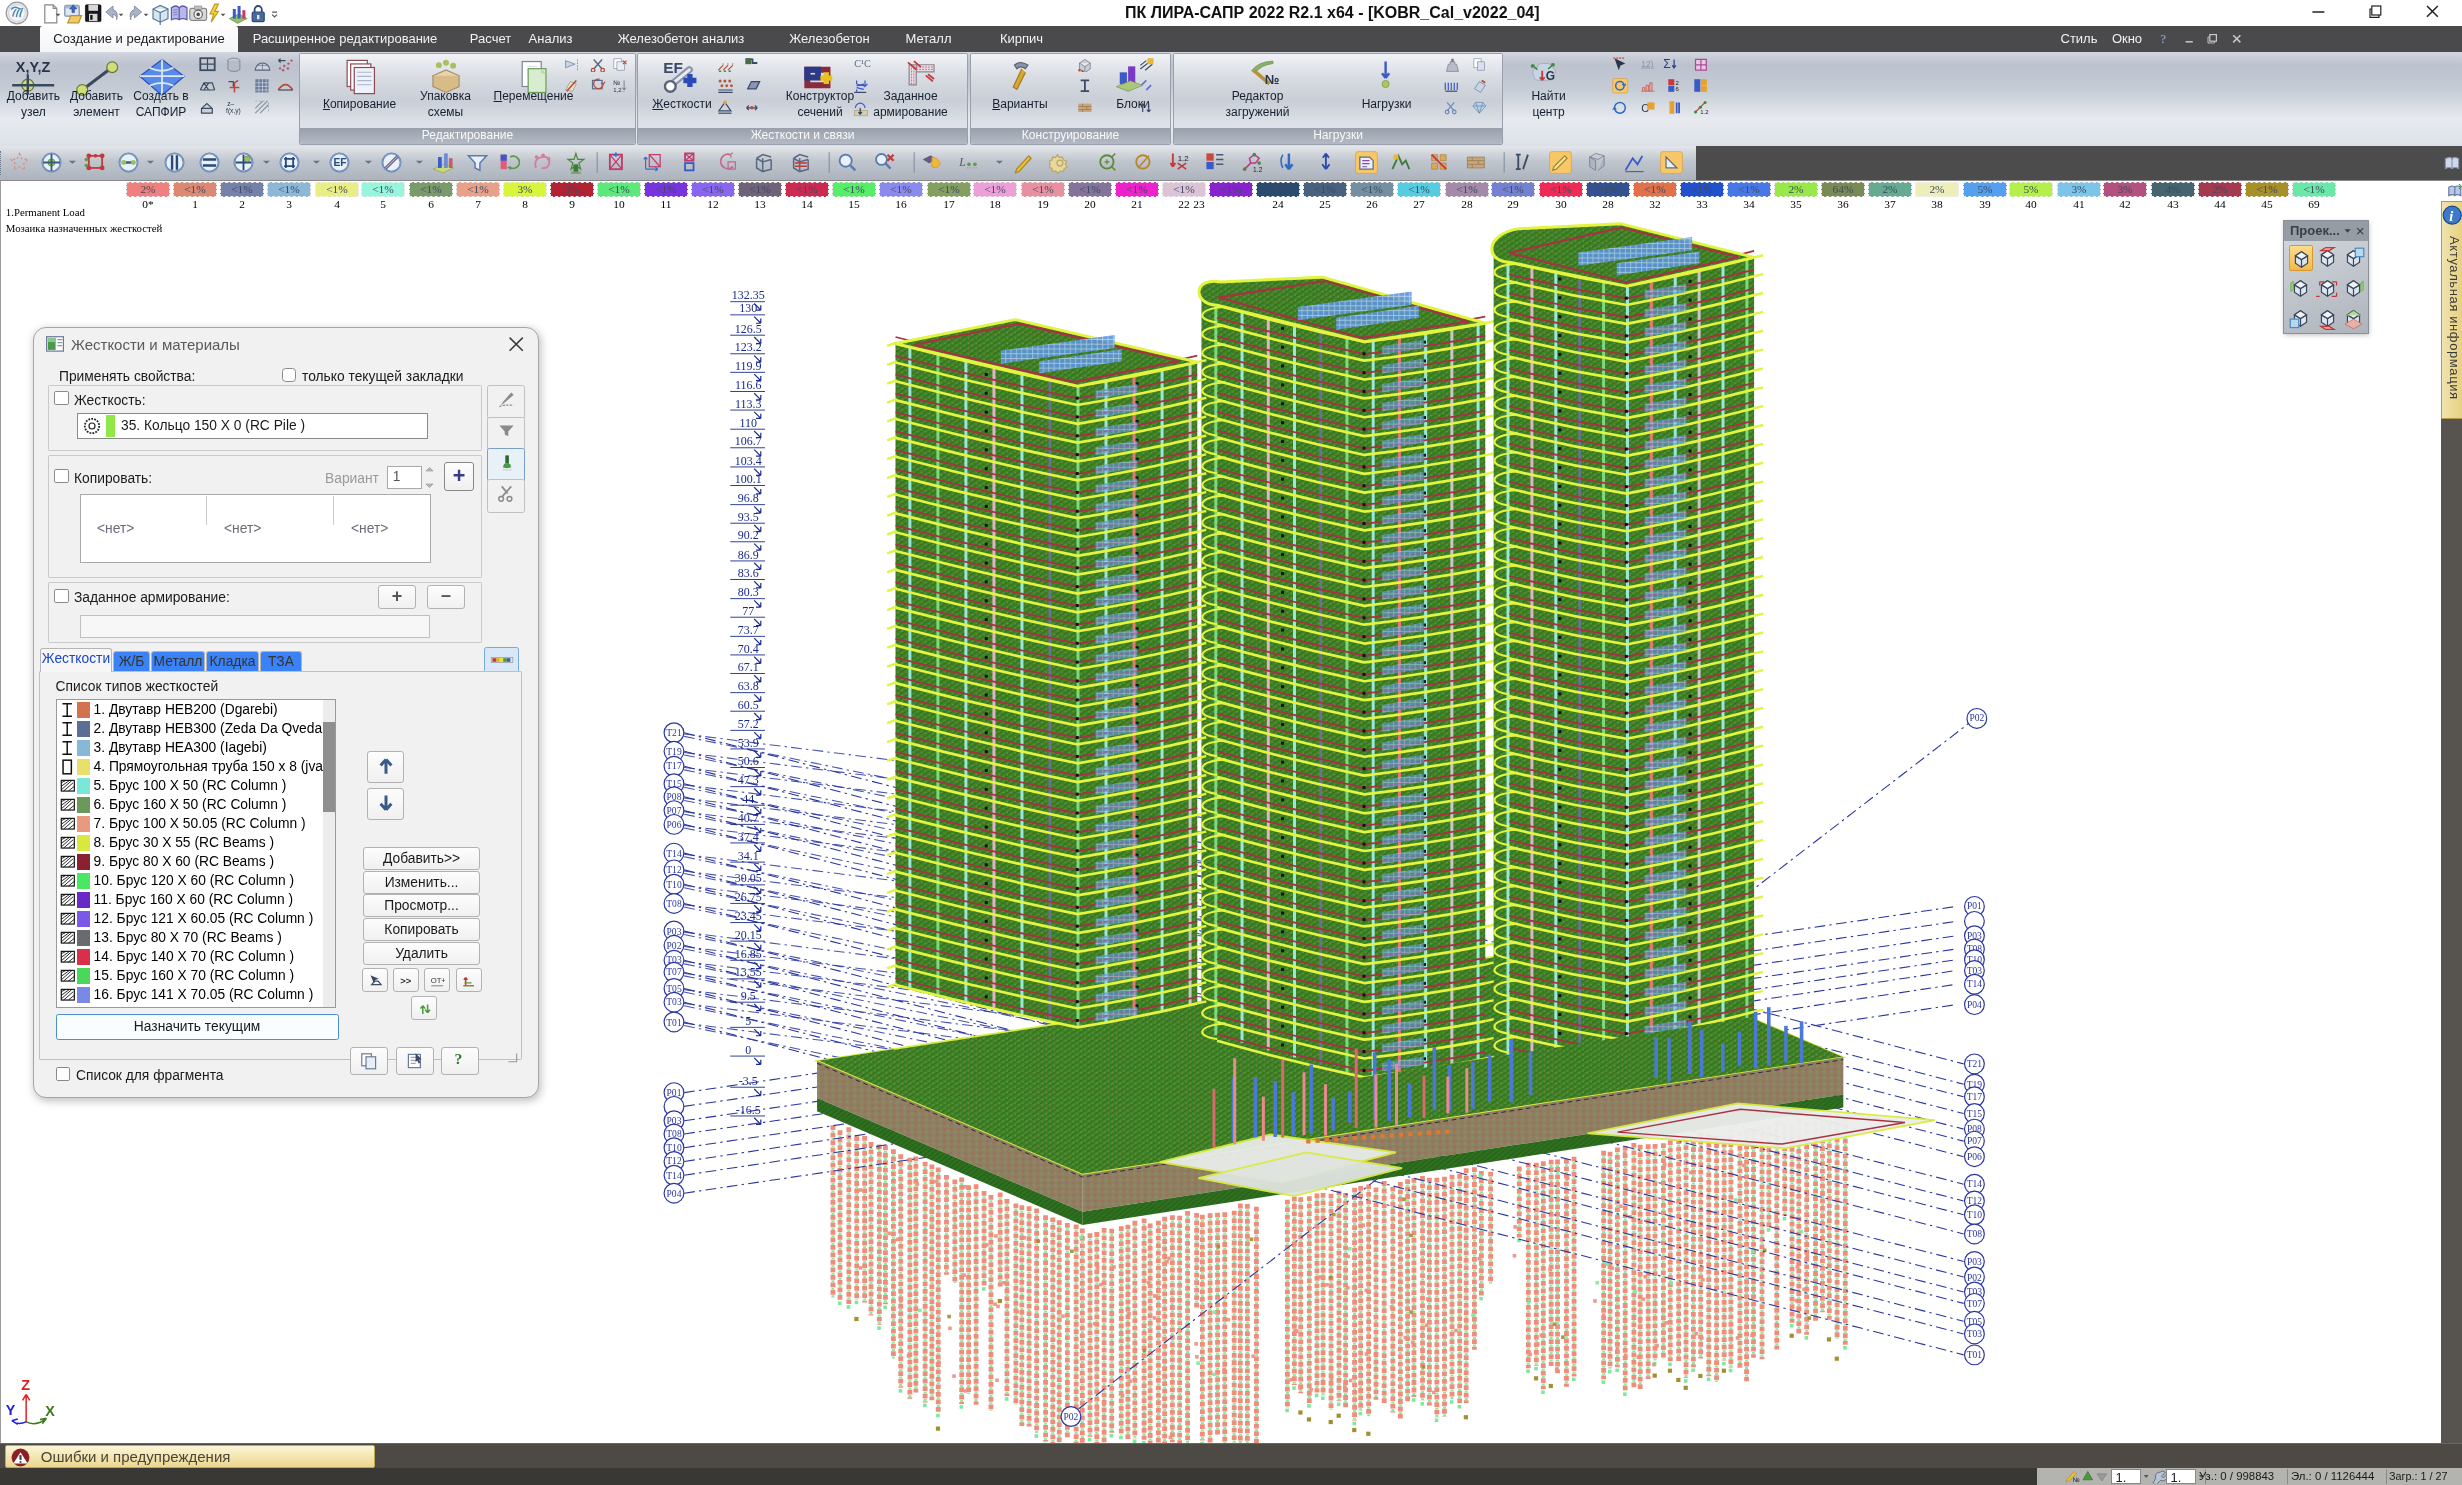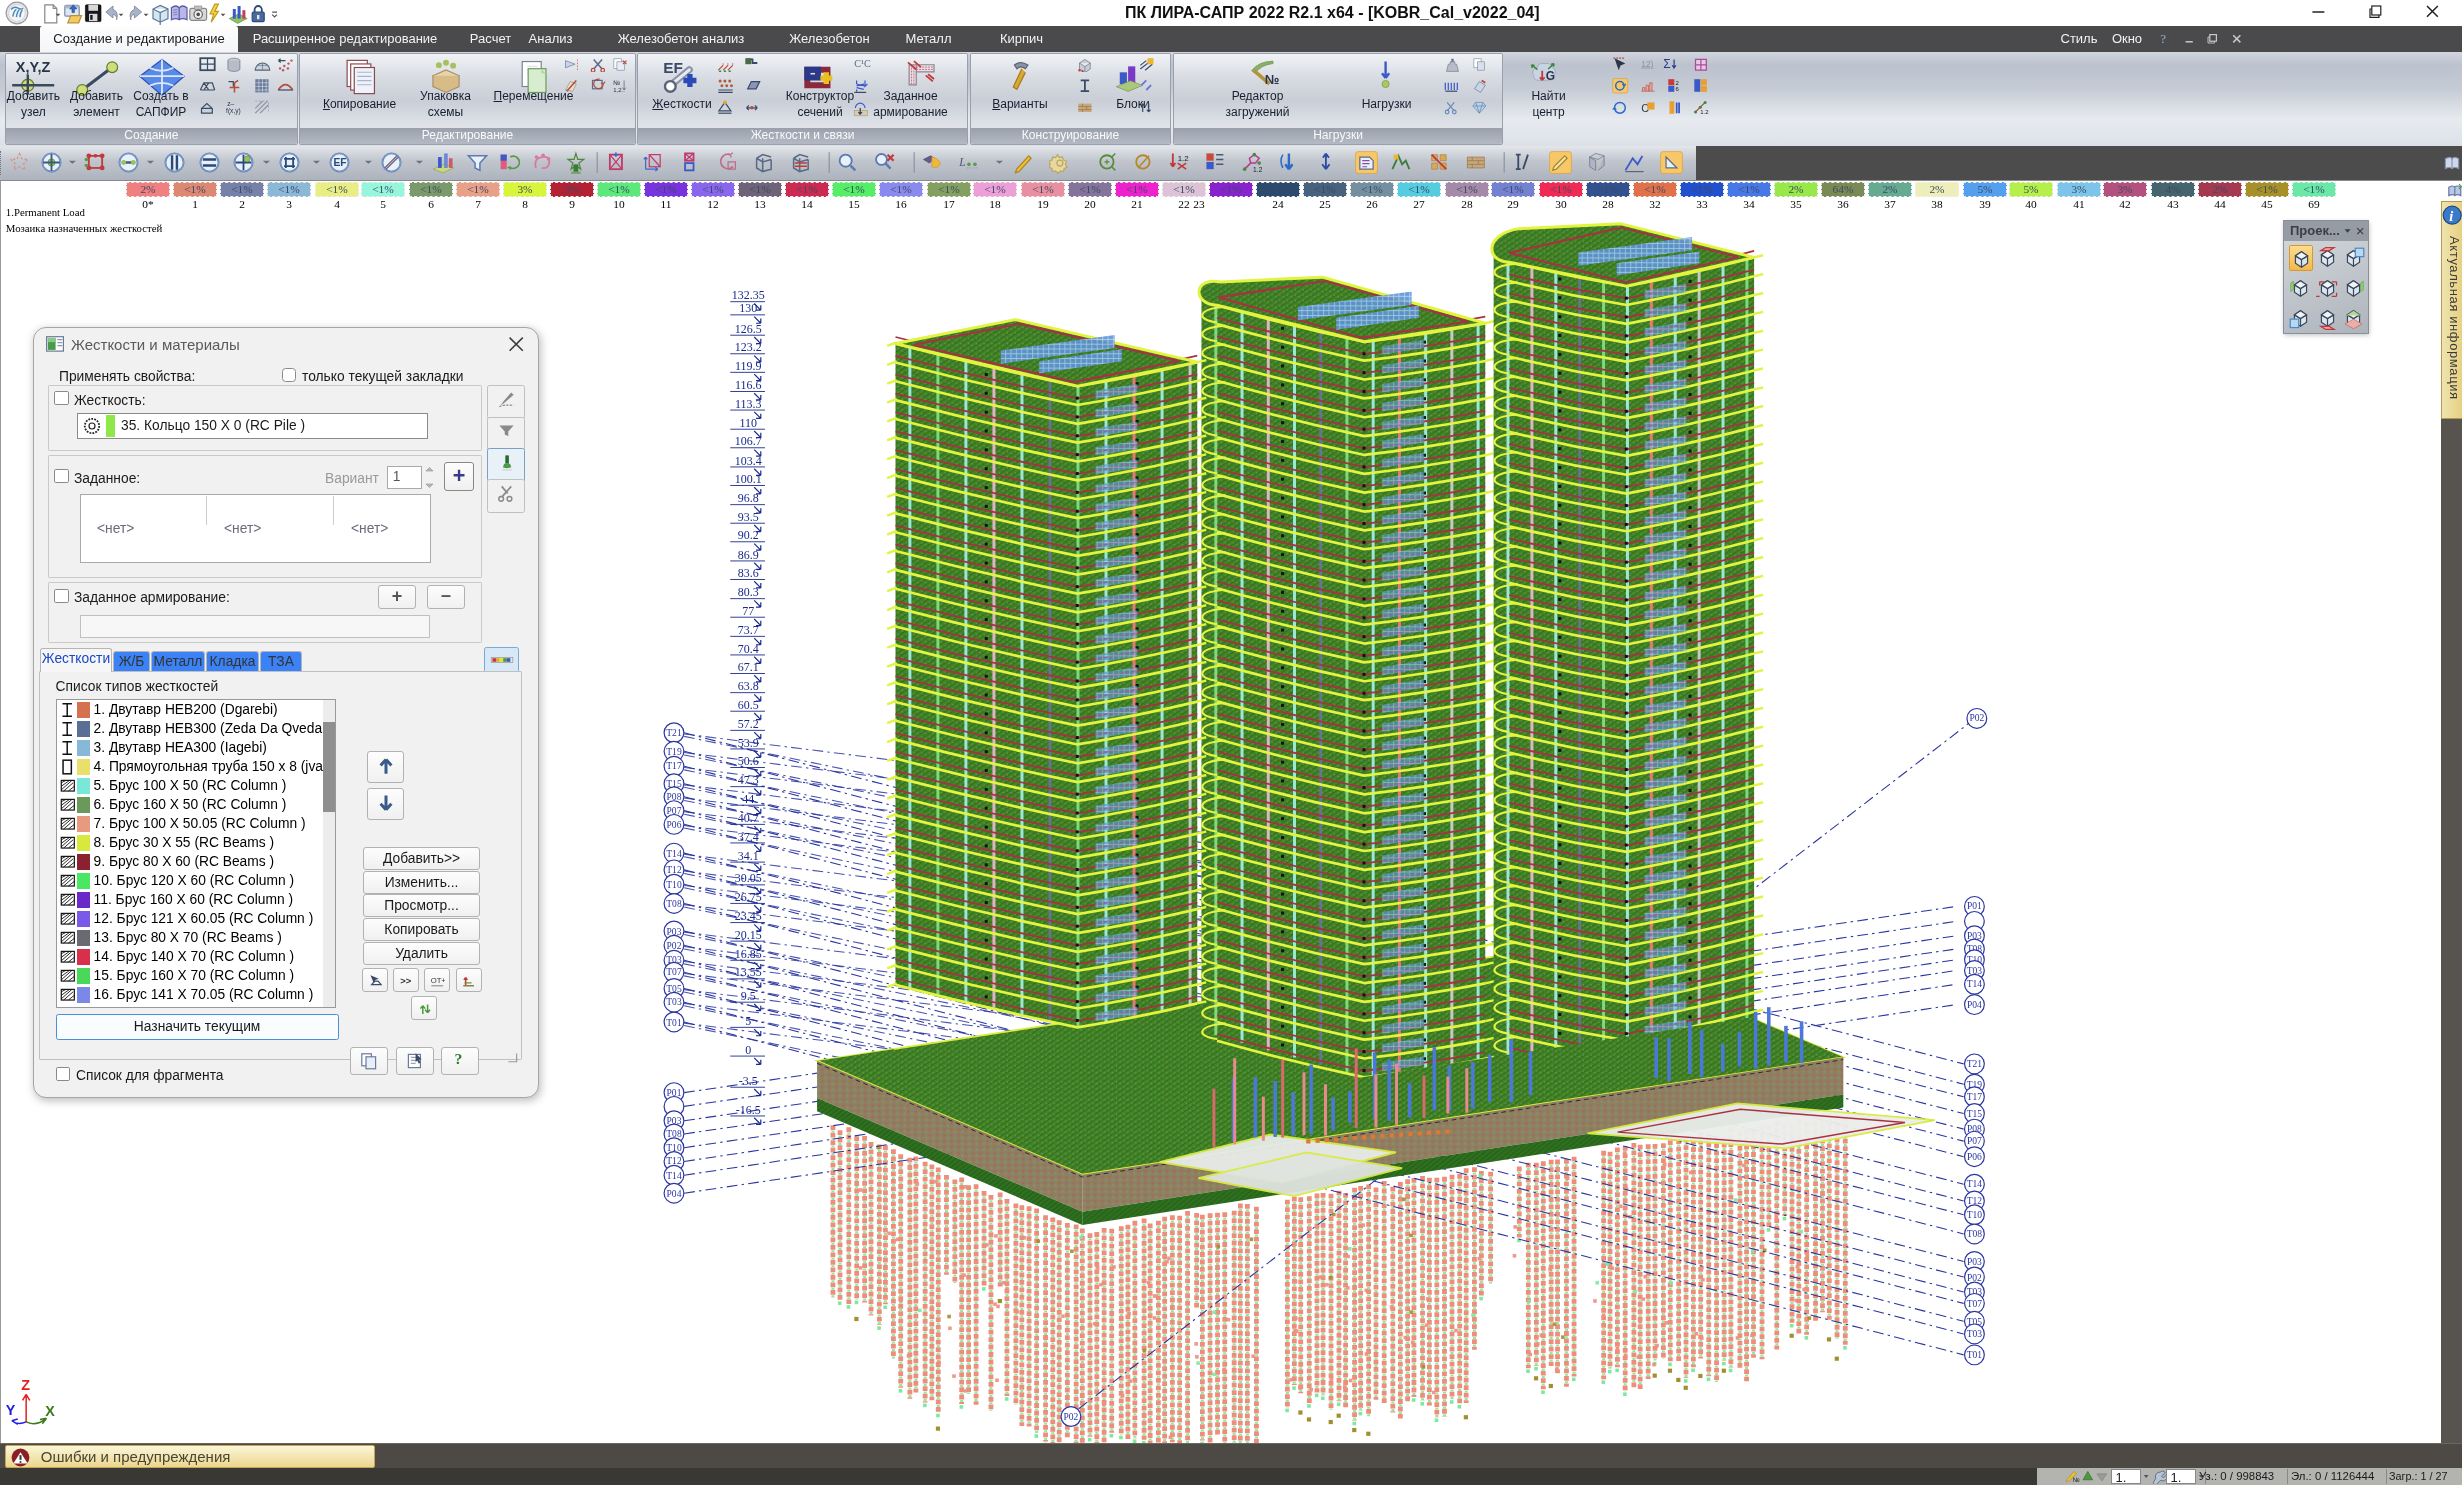--- a/index.html
+++ b/index.html
@@ -139,23 +139,20 @@
     </svg>
     <svg class="ic" style="left:2205px;top:4.8px" width="15.6" height="15.6" viewBox="0 0 26 26">
       <rect x="8" y="6" width="11" height="11" fill="none" stroke="#c8c8c8" stroke-width="2"></rect>
       <path d="M8 10 h-3 v10 h11 v-3" fill="none" stroke="#c8c8c8" stroke-width="1.5"></path>
     </svg>
     <svg class="ic" style="left:2229px;top:4.8px" width="15.6" height="15.6" viewBox="0 0 26 26">
       <path d="M7 7 l12 12 M19 7 l-12 12" stroke="#c8c8c8" stroke-width="2.5"></path>
     </svg>
   </div>
 <div class="abs" id="ribbon">
-    <div class="rgroup" style="left:4.8px;width:293px">
-      <div class="rlabel">Создание</div>
-    </div>
     <div class="rgroup" style="left:299px;width:337px">
       <div class="rlabel">Редактирование</div>
     </div>
     <div class="rgroup" style="left:637px;width:331px">
       <div class="rlabel">Жесткости и связи</div>
     </div>
     <div class="rgroup" style="left:970px;width:201px">
       <div class="rlabel">Конструирование</div>
     </div>
     <div class="rgroup" style="left:1173px;width:330px">
@@ -1980,21 +1977,21 @@
       </div>
       <div class="abs" style="left:453px;top:151px;width:38px;height:34px;border:0.6px solid #c0c0c0;background:#f1f1f1;border-radius:2.4px">
         <svg class="ic" style="left:9px;top:4.2px" width="19" height="19" viewBox="0 0 32 32">
           <path d="M8 4 l10 12 M24 4 L8 22" stroke="#8a8a8a" stroke-width="3"></path>
           <circle cx="7" cy="25" r="4" fill="none" stroke="#8a8a8a" stroke-width="2.5"></circle>
           <circle cx="21" cy="25" r="4" fill="none" stroke="#8a8a8a" stroke-width="2.5"></circle>
         </svg>
       </div>
       <div class="grp" style="left:14.4px;top:127px;width:434px;height:123px"></div>
       <div class="chk" style="left:20.4px;top:141px"></div>
-      <div class="abs" style="left:40px;top:143px;font-size:13.8px">Заданное:</div>
+      <div class="abs" style="left:40px;top:143px;font-size:13.8px">Копировать:</div>
       <div class="abs" style="left:291px;top:143px;font-size:13.8px;color:#9a9a9a">Вариант</div>
       <div class="abs" style="left:353px;top:138px;width:35px;height:23px;background:#fff;border:0.6px solid #aaa;font-size:13.8px;padding:2.4px 0 0 4.8px;color:#555">1</div>
       <svg class="ic" style="left:389px;top:138px" width="13" height="23" viewBox="0 0 22 38">
         <path d="M5 8 l6 -6 l6 6 z M5 30 l6 6 l6 -6 z" fill="#b8b8b8" stroke="#909090"></path>
       </svg>
       <div class="dbtn" style="left:410px;top:134px;width:30px;height:29px;border-color:#888"><span style="color:#3a3a8a;font-size:21.6px;font-weight:bold;line-height:26px">+</span></div>
       <div class="abs" style="left:46px;top:166px;width:351px;height:69px;background:#fff;border:0.6px solid #aaa"></div>
       <div class="abs" style="left:63px;top:193px;font-size:13.8px;color:#6a6a7a">&lt;нет&gt;</div>
       <div class="abs" style="left:190px;top:193px;font-size:13.8px;color:#6a6a7a">&lt;нет&gt;</div>
       <div class="abs" style="left:317px;top:193px;font-size:13.8px;color:#6a6a7a">&lt;нет&gt;</div>

